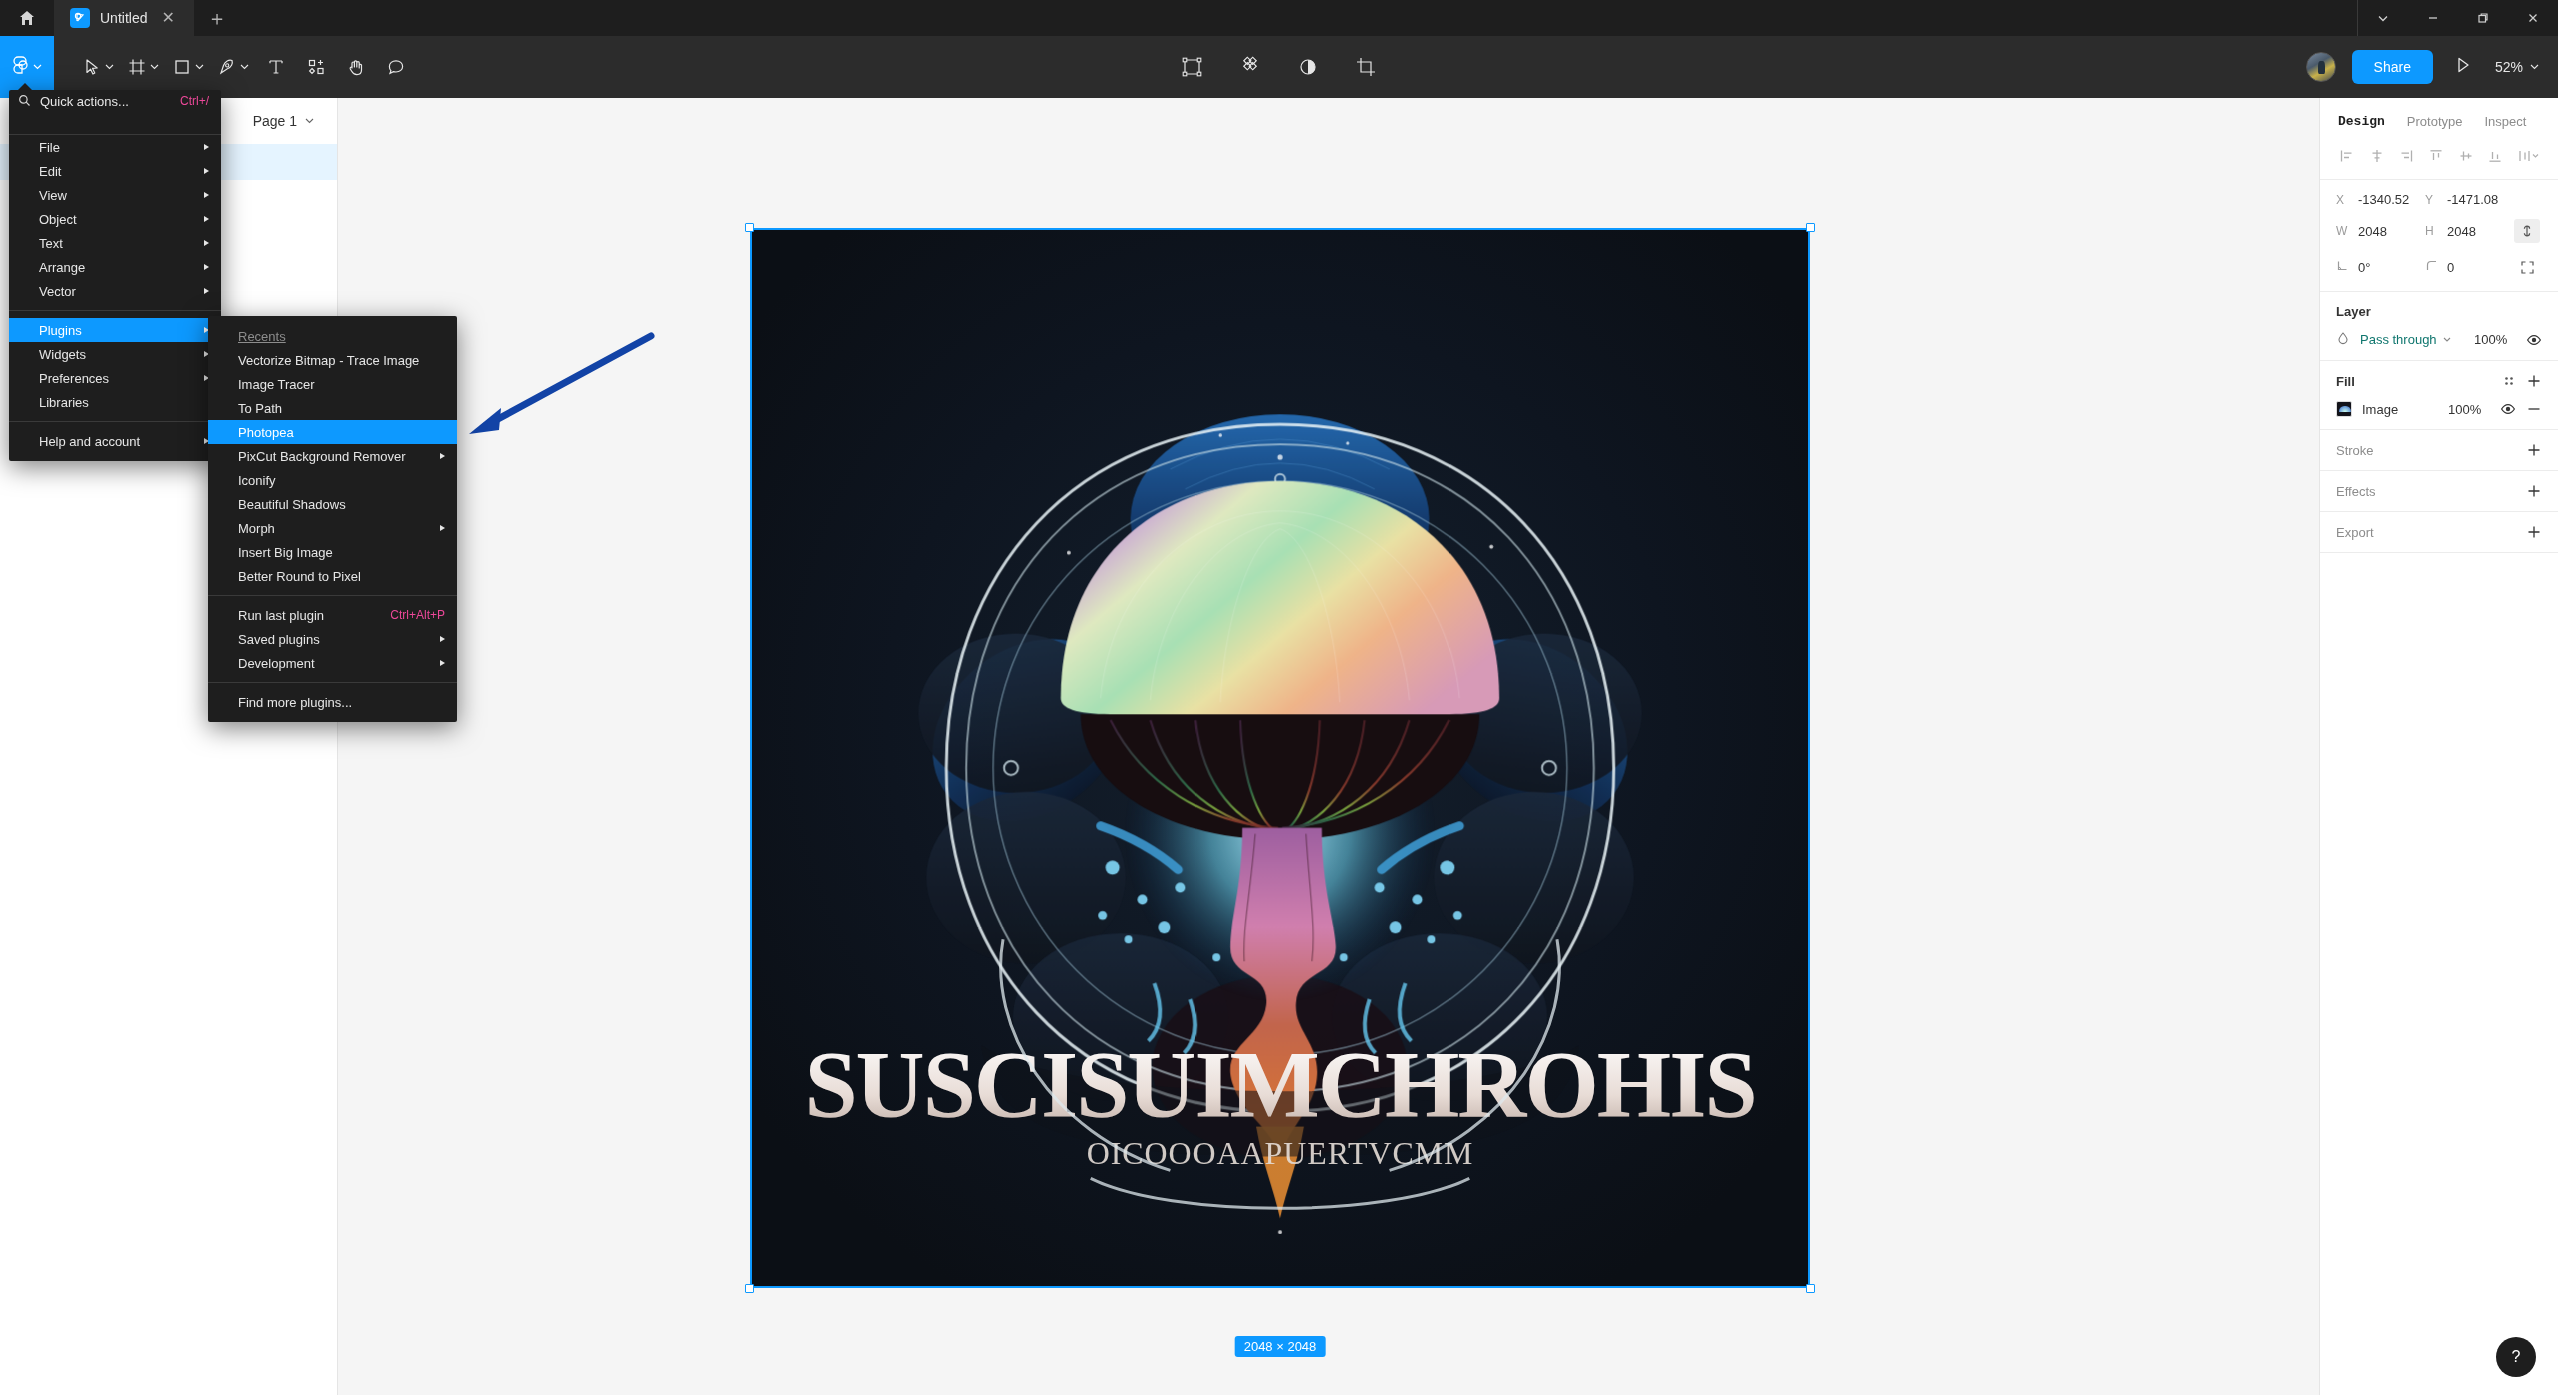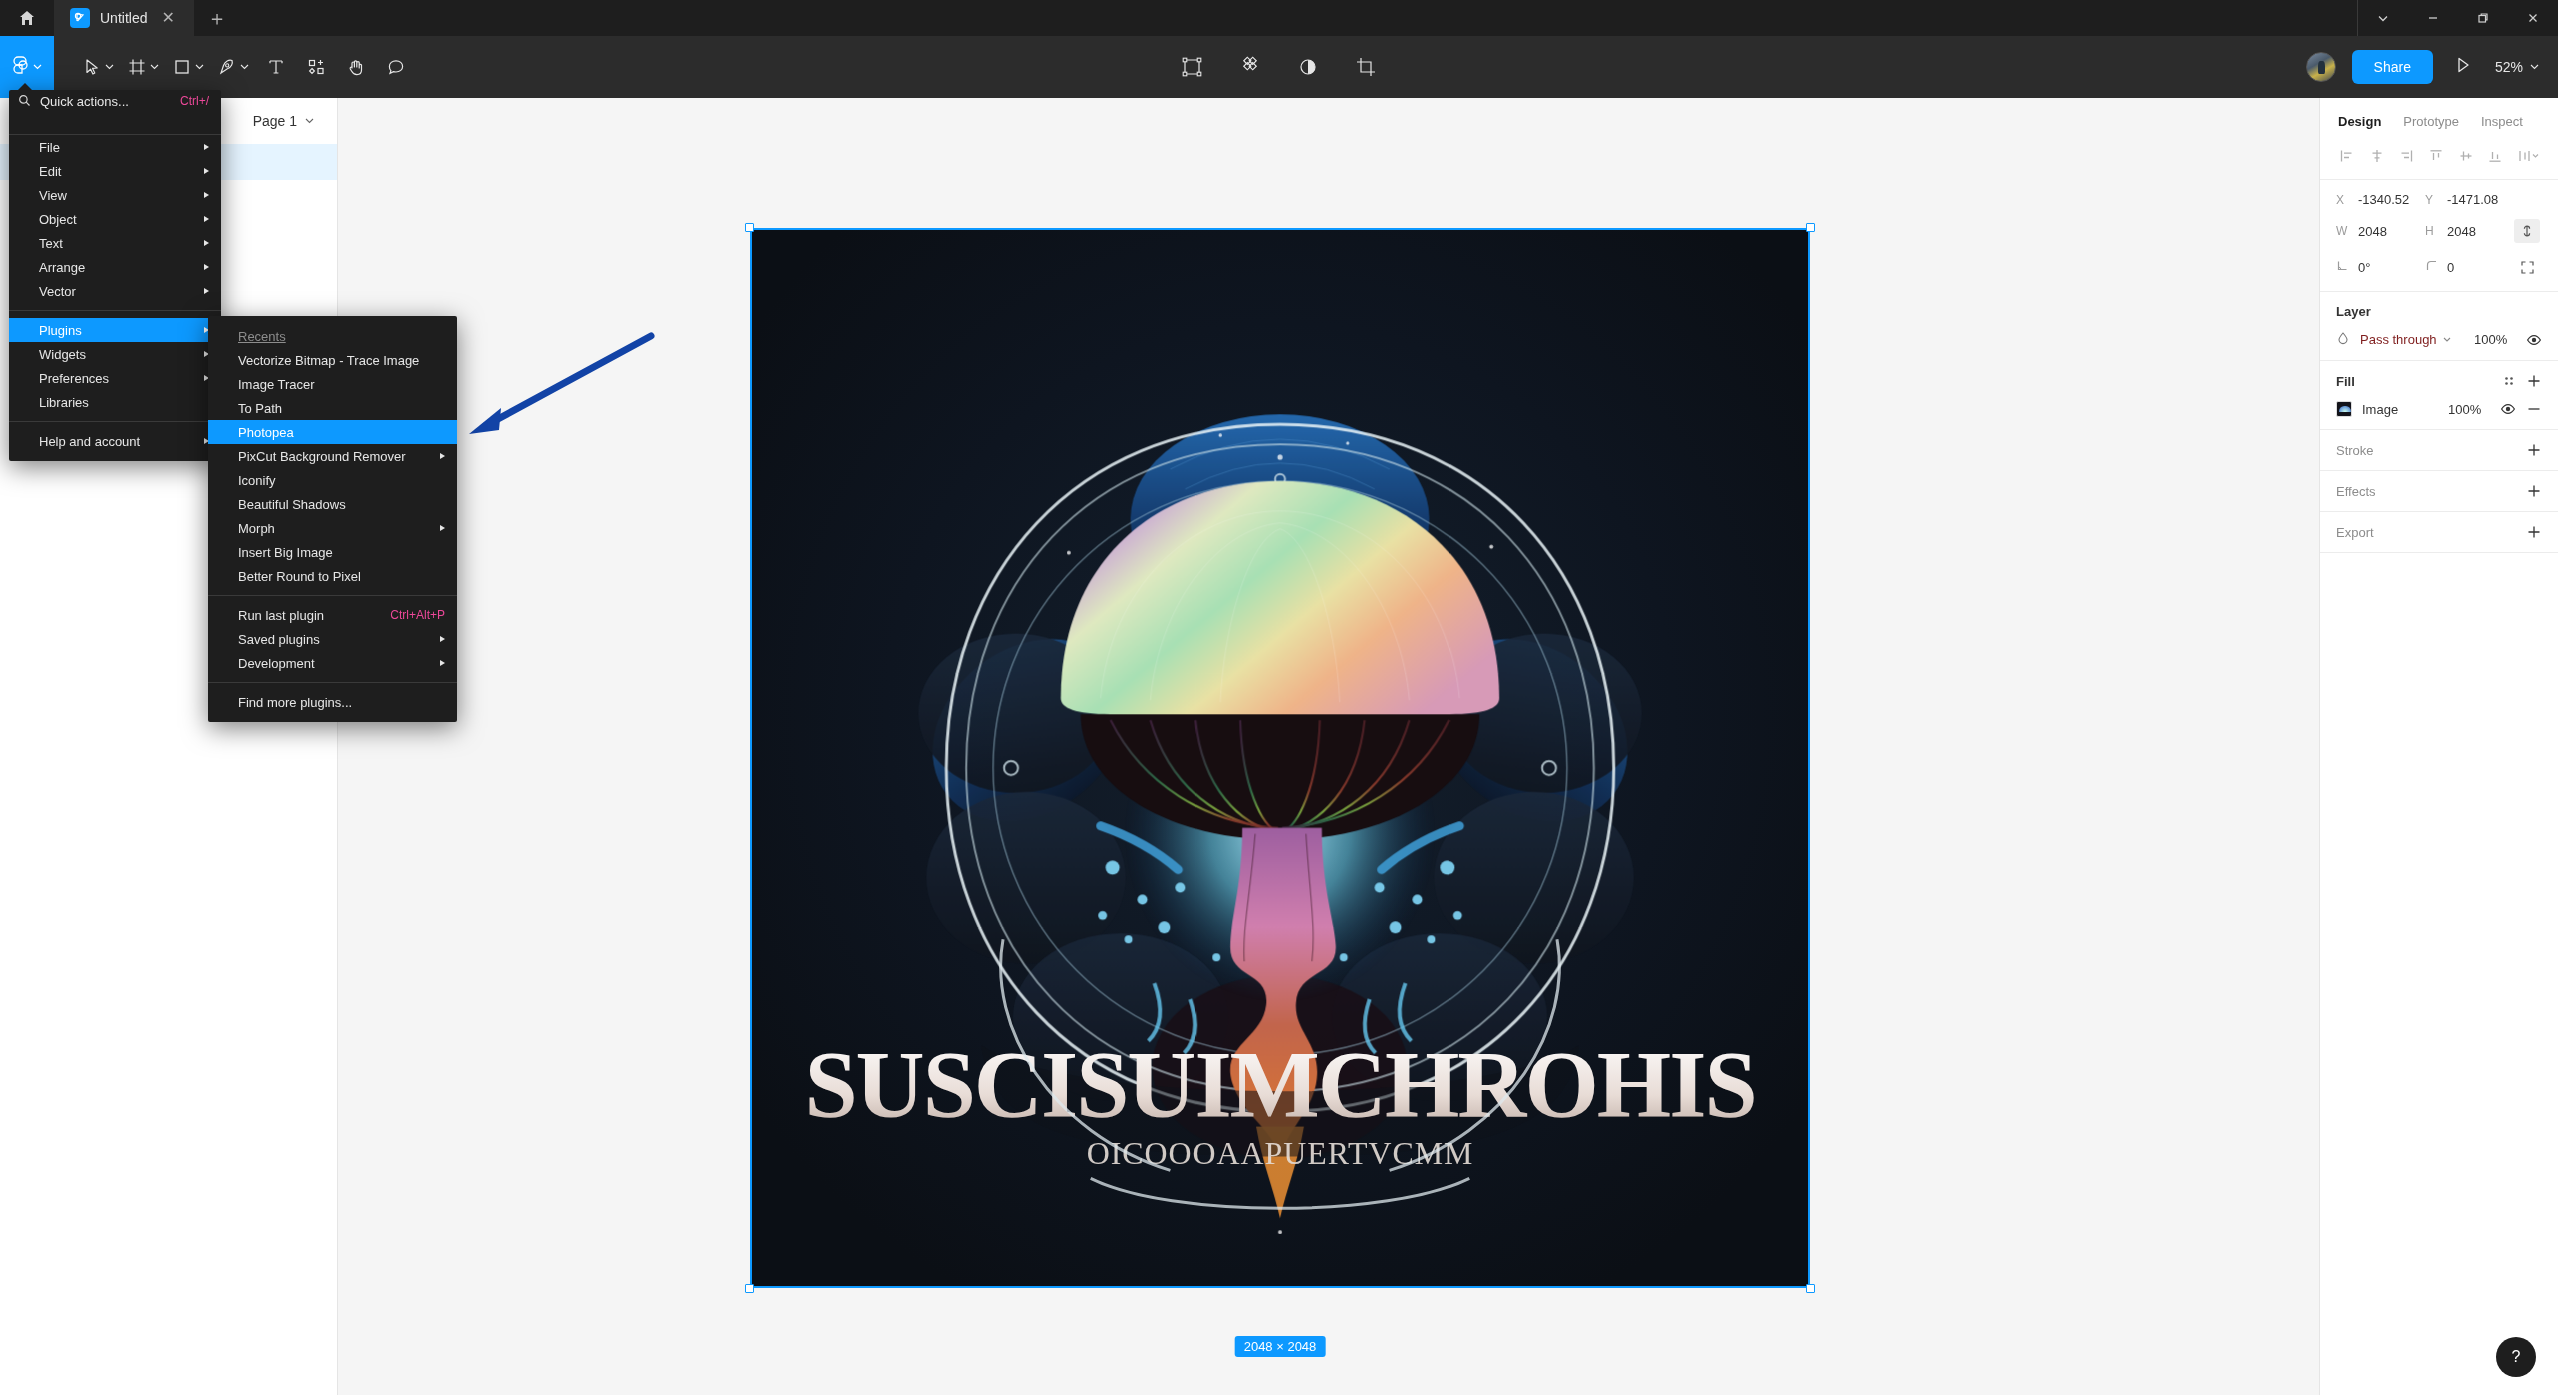--- a/index.html
+++ b/index.html
@@ -137,21 +137,21 @@
   .anno-arrow { position: absolute; left: 455px; top: 330px; pointer-events: none; z-index: 60; }
 
   
   .right-panel {
     position: absolute; top: 98px; left: 2319px; width: 239px; height: 1297px;
     background: #ffffff; border-left: 1px solid #e5e5e5;
     font-size: 13px; color: #333;
   }
   .rp-tabs { display: flex; gap: 22px; padding: 16px 18px 10px 18px; }
   .rp-tab { font-size: 13px; color: #8c8c8c; cursor: pointer; }
-  .rp-tab.active { color: #1e1e1e; font-weight: 600; }
+  .rp-tab.active { color: #1e1e1e; font-weight: 600; font-family: Liberation Mono, monospace; }
   .align-row {
     display: flex; align-items: center; justify-content: space-between;
     padding: 6px 14px 12px 16px; border-bottom: 1px solid #ececec;
   }
   .align-btn { cursor: pointer; padding: 3px; display: flex; align-items: center; }
   .sec { padding: 12px 16px; border-bottom: 1px solid #ececec; }
   .grid2 {
     display: grid; grid-template-columns: 1fr 1fr 28px; row-gap: 12px; align-items: center;
   }
   .fld { display: flex; align-items: center; gap: 9px; cursor: text; }
@@ -167,21 +167,21 @@
     margin-bottom: 0;
   }
   .sec-title { font-size: 13px; font-weight: 600; color: #333; }
   .sec-title.muted { color: #8c8c8c; font-weight: 400; }
   .sec-acts { display: flex; align-items: center; gap: 10px; }
   .ic-btn { cursor: pointer; display: flex; align-items: center; color: #555; }
   .row-item {
     display: flex; align-items: center; gap: 10px; margin-top: 12px;
   }
   .blend-sel {
-    display: flex; align-items: center; gap: 5px; flex: 1; cursor: pointer; color: #7f1d1d;
+    display: flex; align-items: center; gap: 5px; flex: 1; cursor: pointer; color: #0f766e;
   }
   .pct { color: #333; font-size: 13px; width: 42px; text-align: left; cursor: text; }
   .swatch {
     width: 16px; height: 16px; border-radius: 2px; flex: none;
     background: #12131a; border: 1px solid #ddd; overflow: hidden; position: relative;
     cursor: pointer;
   }
   .swatch::after{
     content:""; position:absolute; left:2px; top:4px; width:12px; height:6px;
     background: radial-gradient(ellipse at 50% 100%, #cfe 0%, #7ad 55%, #249 100%);

